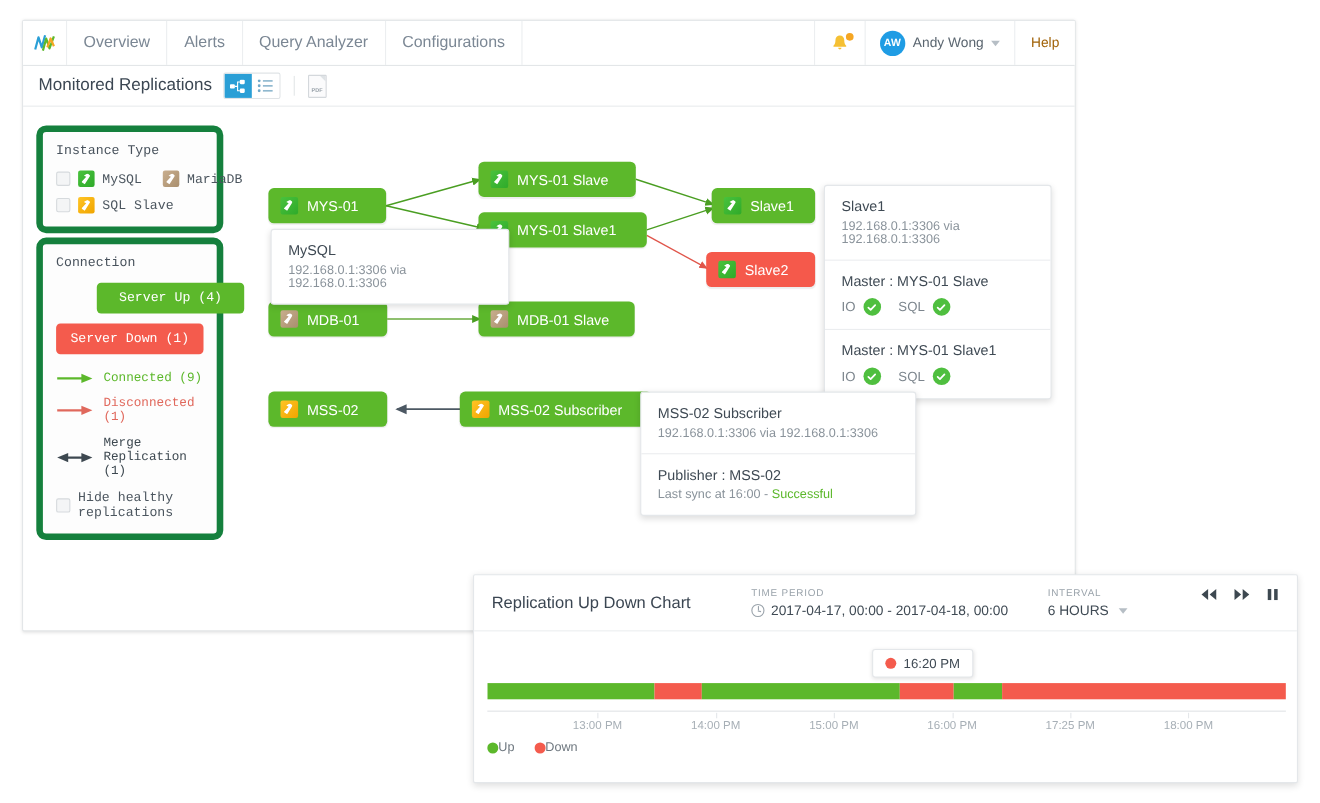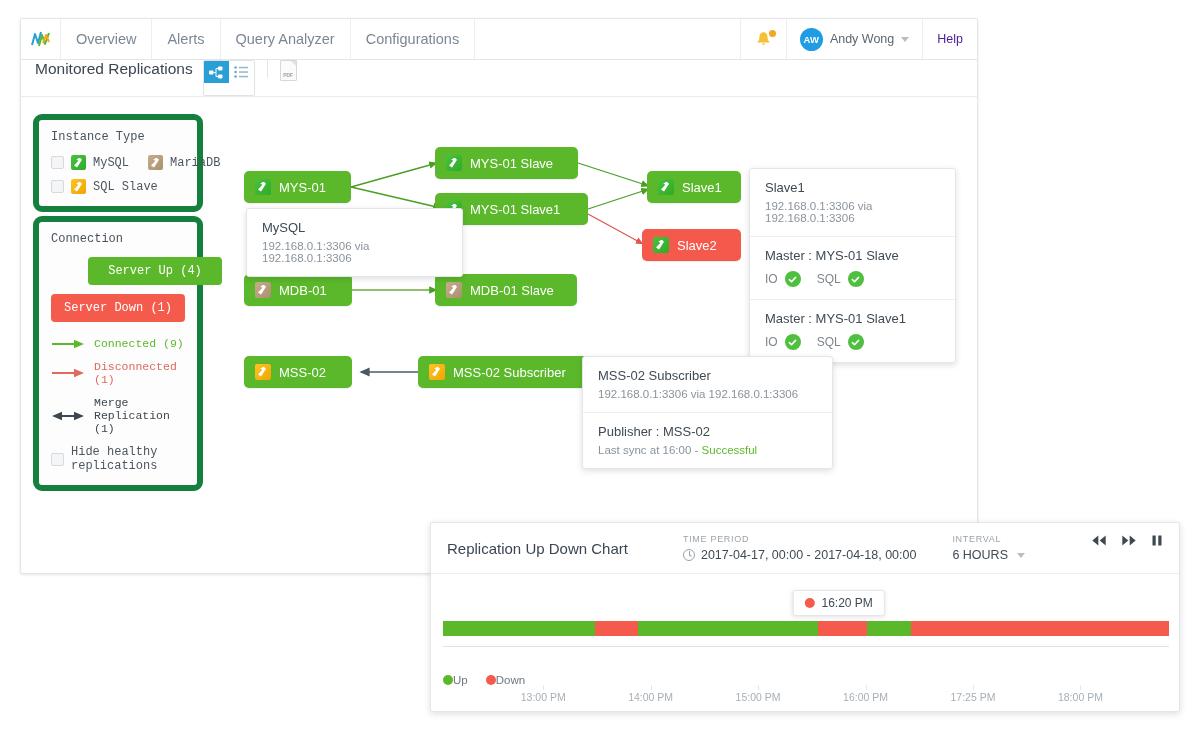--- a/index.html
+++ b/index.html
@@ -67,26 +67,26 @@
     letter-spacing: .3px;
   }
   .user-name { font-size: 12.5px; color: #5b6670; }
   .caret-dn {
     width: 0; height: 0;
     border-left: 4.5px solid transparent; border-right: 4.5px solid transparent;
     border-top: 5px solid #b6bec5;
   }
   .help-cell {
     display: flex; align-items: center; padding: 0 14px;
-    font-size: 12.5px; color: #4c1d95; cursor: pointer;
+    font-size: 12.5px; color: #a16207; cursor: pointer;
   }
 
   
   .titlebar {
-    display: flex; gap: 10px;
+    display: flex; align-items: center; gap: 10px;
     height: 37px; padding: 0 14px;
     border-bottom: 1px solid #e9ebed;
   }
   .page-title { font-size: 15.5px; color: #3b4652; font-weight: normal; }
   .view-toggle { display: flex; border: 1px solid #dfe3e6; border-radius: 2px; overflow: hidden; }
   .vt-btn {
     width: 25px; height: 22px; display:flex; align-items:center; justify-content:center;
     background:#fff; cursor: pointer;
   }
   .vt-btn.active { background: #2a9fd6; }
@@ -228,21 +228,21 @@
   .dot-down { background: #f45b4d; }
 
   .timeline {
     position: absolute; left: 12px; top: 47px;
     width: 726px; height: 15px; display: flex; overflow: hidden;
   }
   .seg { height: 100%; }
   .axis-line {
     position: absolute; left: 12px; top: 72px; width: 726px; height: 1px; background: #e0e3e6;
   }
-  .ticks { position: absolute; left: 12px; top: 74px; width: 726px; height: 18px; margin-top: 37px; }
+  .ticks { position: absolute; left: 12px; top: 74px; width: 726px; height: 18px; }
   .tick { position: absolute; top: 0; width: 1px; height: 5px; background: #e4e7ea; }
   .tick-lbl {
     position: absolute; top: 6px; transform: translateX(-50%);
     font-size: 10.5px; color: #a7afb6; white-space: nowrap;
   }
   .chart-legend {
     position: absolute; left: 12px; top: 100px;
     display: flex; align-items: center; gap: 18px;
   }
   .cl-item { display: flex; align-items: center; font-size: 11.5px; color: #6e777f; }

